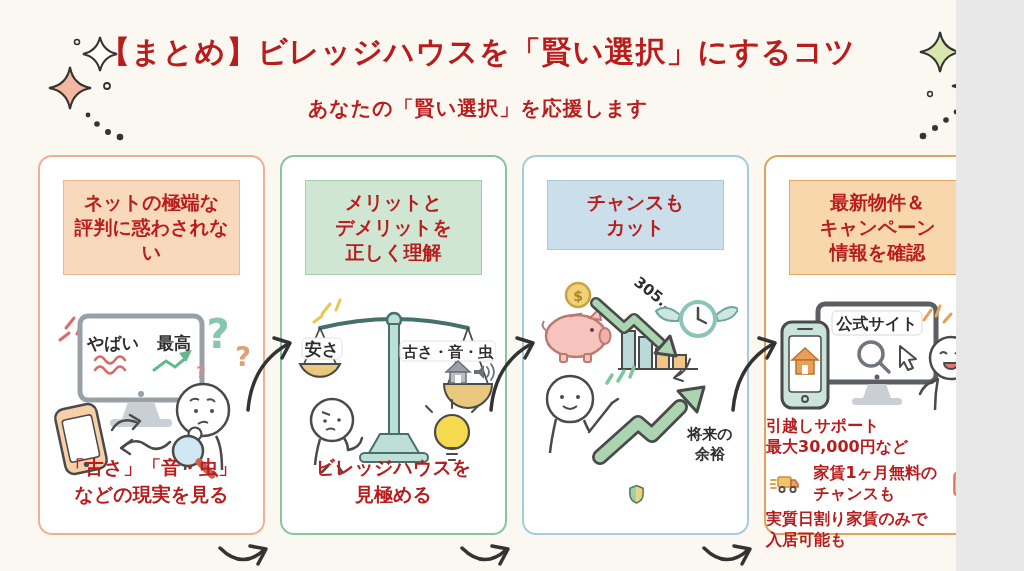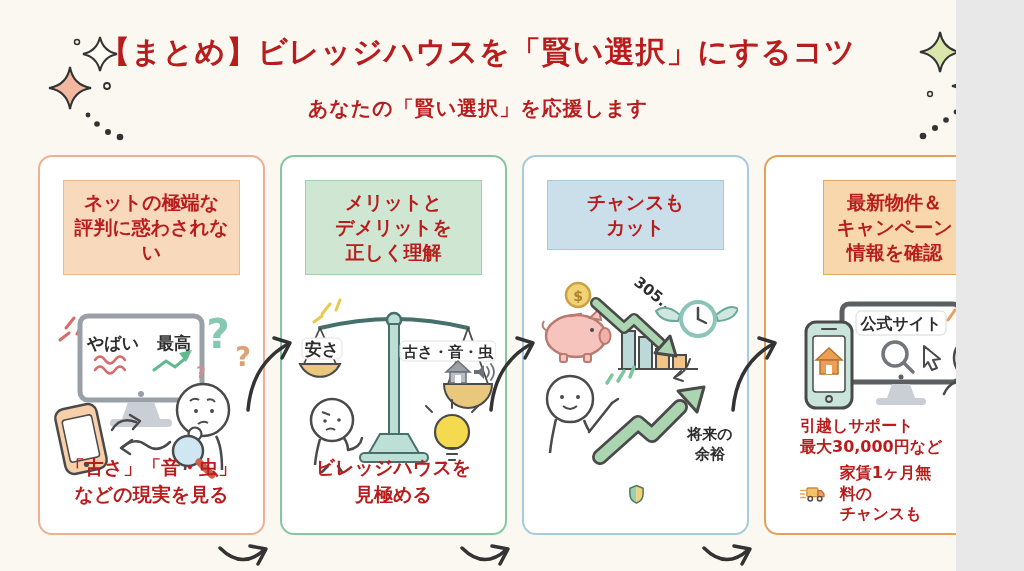--- a/index.html
+++ b/index.html
@@ -17,21 +17,21 @@
     margin:23px; border-radius:0; padding:9px 2px;
     text-align:center; font-weight:bold; font-size:19px; line-height:1.32;
     white-space:pre-line; border:1.5px solid transparent;
   }
   .panel1 { border-color:#eeb091; }
   .panel1 .panel-header { background:#f8d9bc; border-color:#efb894; }
   .panel2 { border-color:#87c6a0; }
   .panel2 .panel-header { background:#cfe6d3; border-color:#a3cfae; }
   .panel3 { border-color:#a6cbda; }
   .panel3 .panel-header { background:#cadfe9; border-color:#a9cbd9; }
-  .panel4 { border-color:#e3a258;padding-left:34px; }
+  .panel4 { border-color:#e3a258; }
   .panel4 .panel-header { background:#f8d7ac; border-color:#e2a863; }
   .illus { display:block; margin:2px auto 0; }
   .caption {
     position:absolute; left:0; right:0; bottom:24px; text-align:center;
     font-weight:bold; font-size:19px; line-height:1.45; white-space:pre-line;
   }
   .caption .inline-icon { vertical-align:-3px; margin-left:2px; }
   .svgtext { font-weight:bold; fill:#2d2d2d; }
   .p4-notes { margin-top:2px; text-align:left; font-weight:bold; font-size:16px; line-height:1.3; }
   .note { white-space:pre-line; }
@@ -321,20 +321,22 @@
           <svg width="34" height="34" viewBox="0 0 30 30">
             <rect x="3" y="5" width="22" height="20" rx="3" fill="#fff" stroke="#e0766a" stroke-width="2.2"></rect>
             <path d="M3,11 h22 v-3 a3,3 0 0 0 -3,-3 h-16 a3,3 0 0 0 -3,3 Z" fill="#ec8478"></path>
             <line x1="9" y1="3" x2="9" y2="8" stroke="#b85a50" stroke-width="2.2" stroke-linecap="round"></line>
             <line x1="19" y1="3" x2="19" y2="8" stroke="#b85a50" stroke-width="2.2" stroke-linecap="round"></line>
             <path d="M8,18 l4,4 l8,-8" fill="none" stroke="#d05a50" stroke-width="2.8" stroke-linecap="round" stroke-linejoin="round"></path>
             <circle cx="24" cy="24" r="5.5" fill="#8fca9f" stroke="#fff" stroke-width="1.5"></circle>
             <path d="M21.5,24 l2,2 l3.5,-4" fill="none" stroke="#fff" stroke-width="1.6" stroke-linecap="round" stroke-linejoin="round"></path>
           </svg>
         </div>
+        <div class="note">実質日割り家賃のみで
+入居可能も</div>
       </div>
     </section>
   </div>
 
   <svg class="mid-arrow" style="left:238px;top:330px" width="62" height="84" viewBox="0 0 62 84">
     <path d="M10,80 Q14,34 50,14" fill="none" stroke="#333" stroke-width="3.5" stroke-linecap="round"></path>
     <path d="M36,8 L52,13 L44,28" fill="none" stroke="#333" stroke-width="3.5" stroke-linecap="round" stroke-linejoin="round"></path>
   </svg>
   <svg class="mid-arrow" style="left:481px;top:330px" width="62" height="84" viewBox="0 0 62 84">
     <path d="M10,80 Q14,34 50,14" fill="none" stroke="#333" stroke-width="3.5" stroke-linecap="round"></path>

